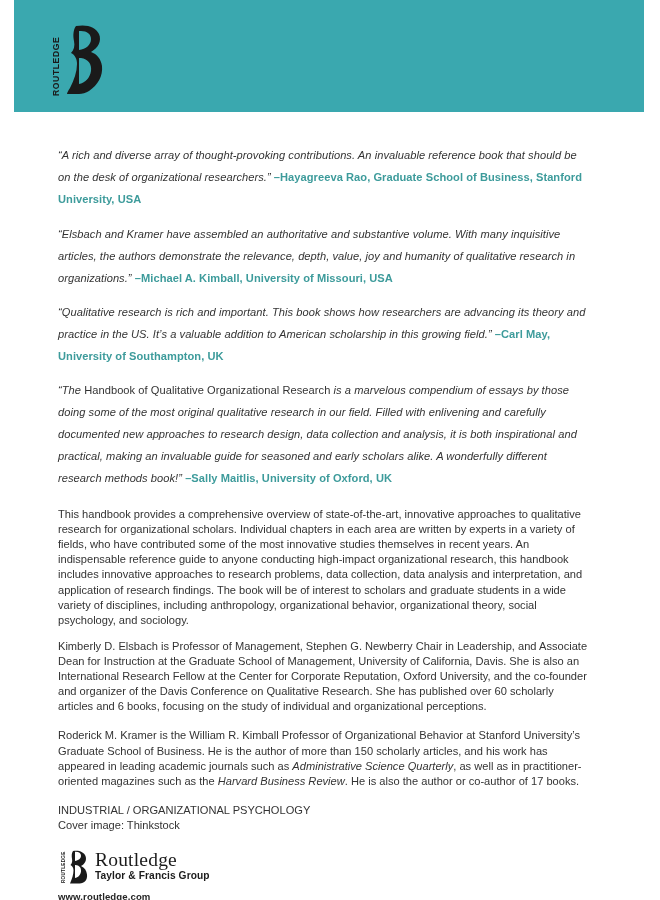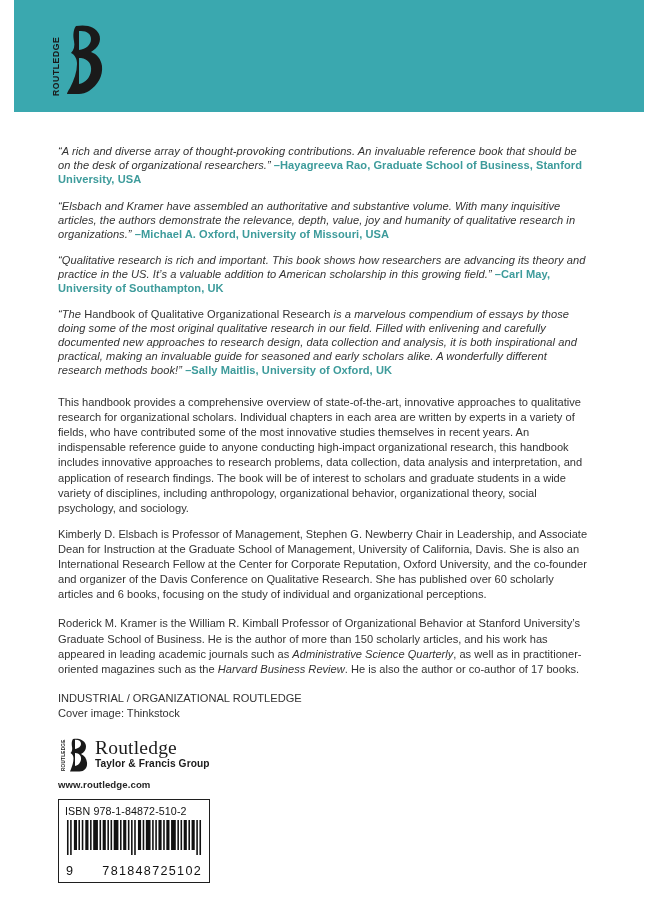--- a/index.html
+++ b/index.html
@@ -37,21 +37,21 @@
   
   .content {
     position: absolute;
     left: 58px;
     top: 133px;
     width: 530px;
   }
 
   .quote {
     font-size: 11.1px;
-    line-height: 14px;
+    line-height: 22px;
     font-style: italic;
     color: #333333;
     margin-bottom: 12px;
     text-align: left;
     letter-spacing: 0.005em;
   }
   .quote.q1 { margin-bottom: 13px; }
   .quote .upright {
     font-style: normal;
     text-align: right;
@@ -181,34 +181,34 @@
                C29 33 31 37 31 42 C31 50 28 58 24 66
                C22 69 21 71 21 72 L33 72 L33 4 Z" fill="#1a1a1a"></path>
     </svg>
   </div>
 </div>
 
 <div class="content">
 
   <p class="quote q1"><span>“A rich and diverse array of thought-provoking contributions. An invaluable reference book that should be on the desk of organizational researchers.” </span><span class="attrib">–Hayagreeva Rao, Graduate School of Business, Stanford University, USA</span></p>
 
-  <p class="quote"><span>“Elsbach and Kramer have assembled an authoritative and substantive volume. With many inquisitive articles, the authors demonstrate the relevance, depth, value, joy and humanity of qualitative research in organizations.” </span><span class="attrib">–Michael A. Oxford, University of Missouri, USA</span></p>
+  <p class="quote"><span>“Elsbach and Kramer have assembled an authoritative and substantive volume. With many inquisitive articles, the authors demonstrate the relevance, depth, value, joy and humanity of qualitative research in organizations.” </span><span class="attrib">–Michael A. Kimball, University of Missouri, USA</span></p>
 
   <p class="quote"><span>“Qualitative research is rich and important. This book shows how researchers are advancing its theory and practice in the US. It’s a valuable addition to American scholarship in this growing field.” </span><span class="attrib">–Carl May, University of Southampton, UK</span></p>
 
   <p class="quote"><span>“The </span><span class="upright">Handbook of Qualitative Organizational Research</span><span> is a marvelous compendium of essays by those doing some of the most original qualitative research in our field. Filled with enlivening and carefully documented new approaches to research design, data collection and analysis, it is both inspirational and practical, making an invaluable guide for seasoned and early scholars alike. A wonderfully different research methods book!” </span><span class="attrib">–Sally Maitlis, University of Oxford, UK</span></p>
 
   <p class="desc">This handbook provides a comprehensive overview of state-of-the-art, innovative approaches to qualitative research for organizational scholars. Individual chapters in each area are written by experts in a variety of fields, who have contributed some of the most innovative studies themselves in recent years. An indispensable reference guide to anyone conducting high-impact organizational research, this handbook includes innovative approaches to research problems, data collection, data analysis and interpretation, and application of research findings. The book will be of interest to scholars and graduate students in a wide variety of disciplines, including anthropology, organizational behavior, organizational theory, social psychology, and sociology.</p>
 
   <p class="bio"><span class="name">Kimberly D. Elsbach</span><span> is Professor of Management, Stephen G. Newberry Chair in Leadership, and Associate Dean for Instruction at the Graduate School of Management, University of California, Davis.  She is also an International Research Fellow at the Center for Corporate Reputation, Oxford University, and the co-founder and organizer of the Davis Conference on Qualitative Research. She has published over 60 scholarly articles and 6 books, focusing on the study of individual and organizational perceptions.</span></p>
 
   <p class="bio"><span class="name">Roderick M. Kramer</span><span> is the William R. Kimball Professor of Organizational Behavior at Stanford University’s Graduate School of Business. He is the author of more than 150 scholarly articles, and his work has appeared in leading academic journals such as </span><span class="ital">Administrative Science Quarterly</span><span>, as well as in practitioner-oriented magazines such as the </span><span class="ital">Harvard Business Review</span><span>. He is also the author or co-author of 17 books.</span></p>
 
   <div class="meta-block">
-    <div class="meta-line">INDUSTRIAL / ORGANIZATIONAL ROUTLEDGE</div>
+    <div class="meta-line">INDUSTRIAL / ORGANIZATIONAL PSYCHOLOGY</div>
     <div class="meta-line">Cover image: Thinkstock</div>
   </div>
 
   <div class="footer-logo">
     <div class="footer-mark">
       <svg viewBox="0 0 30 36" width="30" height="36" aria-hidden="true">
         <g transform="translate(6.5,34) rotate(-90)">
           <text x="0" y="0" font-family="Liberation Sans, sans-serif" font-size="4.6" font-weight="bold" fill="#1a1a1a" letter-spacing="0.3">ROUTLEDGE</text>
         </g>
         <path d="M15 2 C21 1 26 3 27.5 7 C29 11 27 15 23 17

